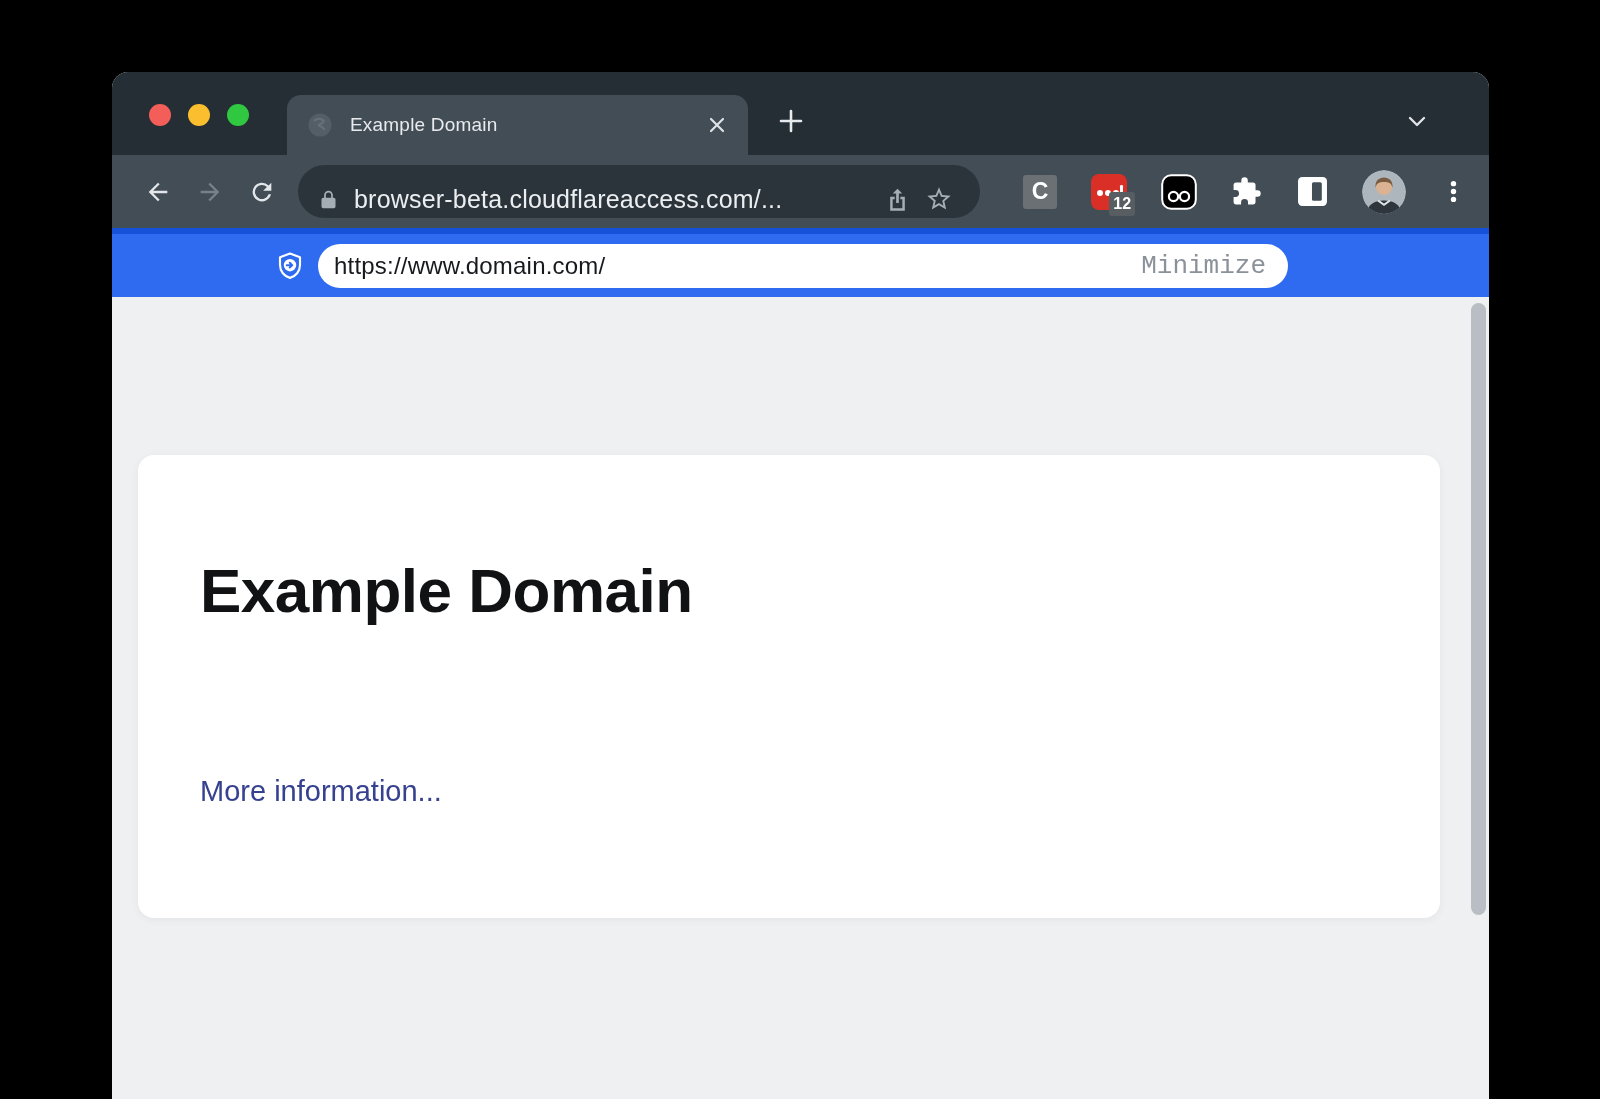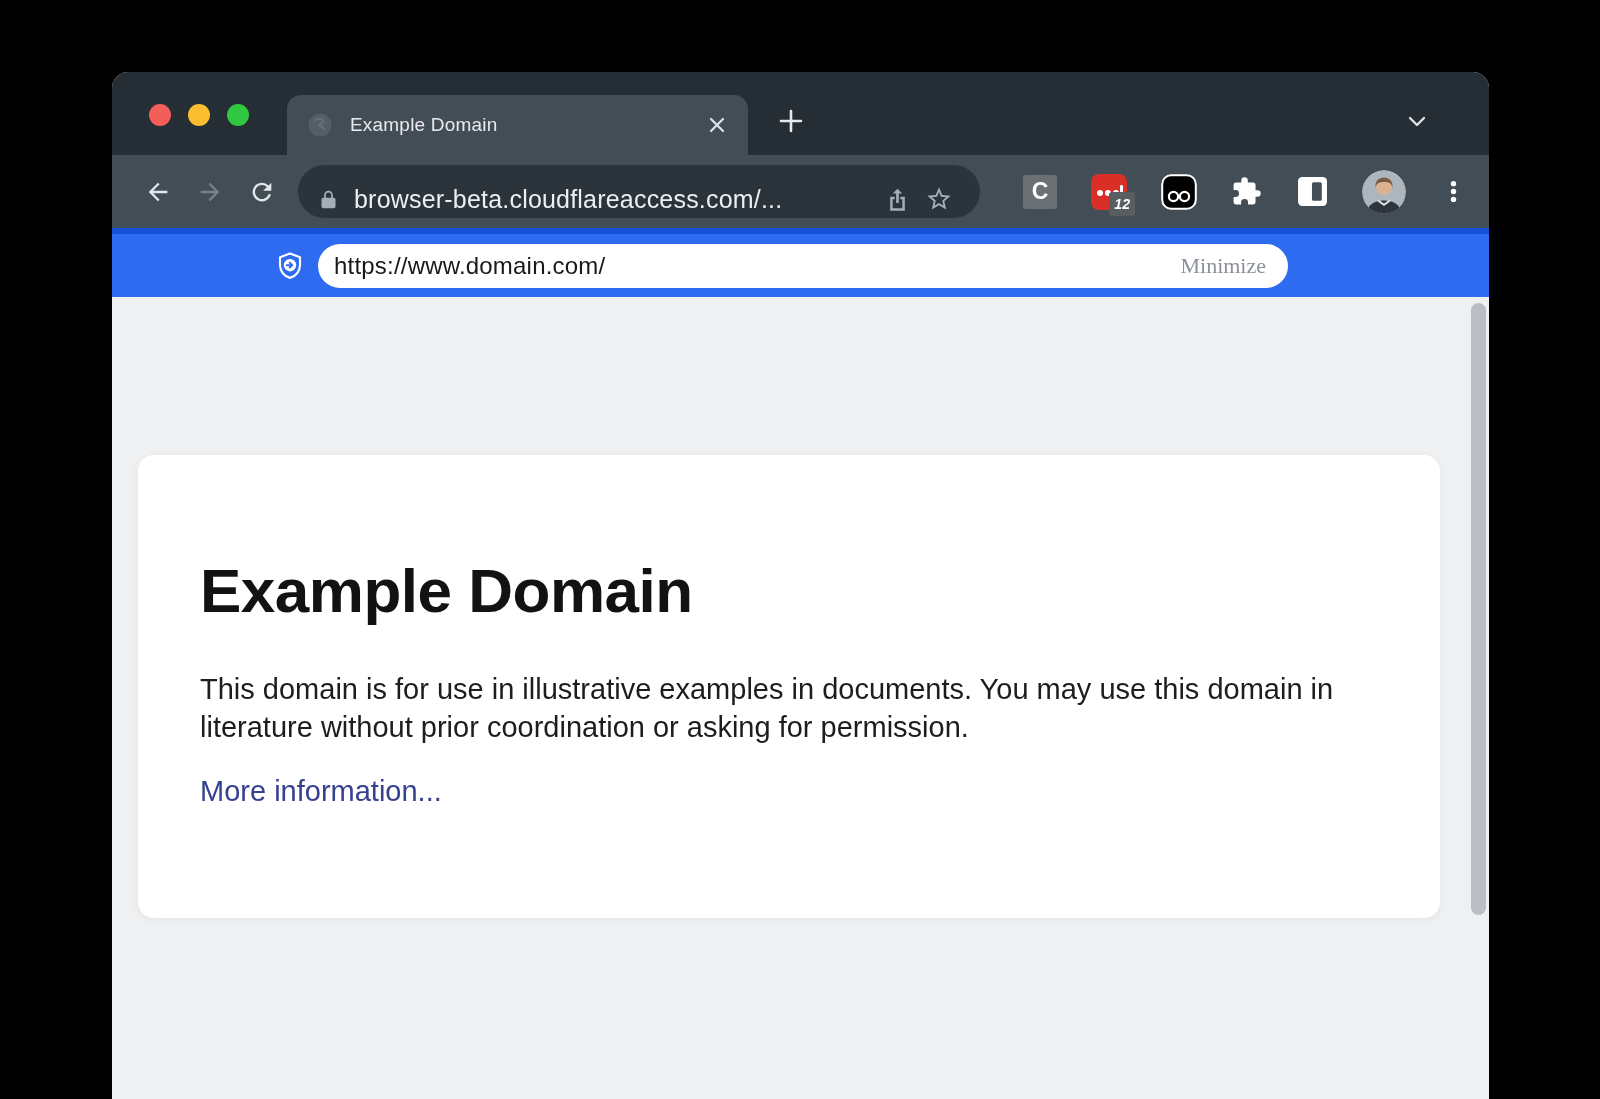--- a/index.html
+++ b/index.html
@@ -52,38 +52,38 @@
     margin-left:auto; width:452px; display:flex; align-items:center;
     justify-content:space-between; padding-right:8px;
   }
   .ext { position:relative; flex:none; }
   .ext-c {
     width:34px; height:34px; background:#6b7075; border-radius:3px;
     color:#fff; font-size:23px; font-weight:700; display:flex; align-items:center; justify-content:center;
   }
   .badge {
     position:absolute; right:-8px; bottom:-6px; min-width:26px; height:24px;
-    background:#585d62; color:#fff; font-size:14px; font-weight:700;
-    display:flex; align-items:center; justify-content:center; border-radius:3px; padding:0 3px;font-style:italic;
+    background:#585d62; color:#fff; font-size:16px; font-weight:700;
+    display:flex; align-items:center; justify-content:center; border-radius:3px; padding:0 3px;
   }
   .avatar { width:44px; height:44px; border-radius:50%; overflow:hidden; flex:none; }
 
   
   .bluebar {
     position:relative; height:69px; background:#2e6bf1; flex:none;
     border-top:6px solid #1652d9;
   }
   .shield { position:absolute; left:163px; top:50%; transform:translateY(-50%); display:flex; }
   .remote-pill {
     position:absolute; left:206px; top:50%; transform:translateY(-50%);
     width:970px; height:44px; background:#fff; border-radius:22px;
     display:flex; align-items:center; padding:0 18px 0 16px; cursor:text;
   }
   .remote-url { flex:1; font-size:24px; color:#17191d; letter-spacing:.2px; }
-  .minimize { background:none; border:0; font-family:Liberation Serif, serif; font-size:22px; color:#8b9199; cursor:pointer; padding:0 4px; }
+  .minimize { background:none; border:0; font-family:Liberation Mono, monospace; font-size:26px; color:#8b9199; cursor:pointer; padding:0 4px; }
 
   
   .page { position:relative; flex:1; background:#eef0f1; }
   .card {
     position:absolute; left:26px; top:158px; width:1302px; height:463px;
     background:#fff; border-radius:16px; box-shadow:0 2px 10px rgba(0,0,0,.05);
   }
   .card h1 {
     position:absolute; left:62px; top:100px;
     font-size:62px; font-weight:700; color:#101214; letter-spacing:-.5px;
@@ -251,20 +251,19 @@
       </span>
       <div class="remote-pill">
         <span class="remote-url">https://www.domain.com/</span>
         <button class="minimize">Minimize</button>
       </div>
     </div>
 
     <div class="page">
       <div class="card">
         <h1>Example Domain</h1>
-        <p>This domain is for use in illustrative examples in documents. You may use this domain in literature without prior coordination or asking for permission.</p>
         <a href="#">More information...</a>
       </div>
       <div class="scroll-thumb"></div>
     </div>
 
   </div>
 </div>
 
 </body></html>

